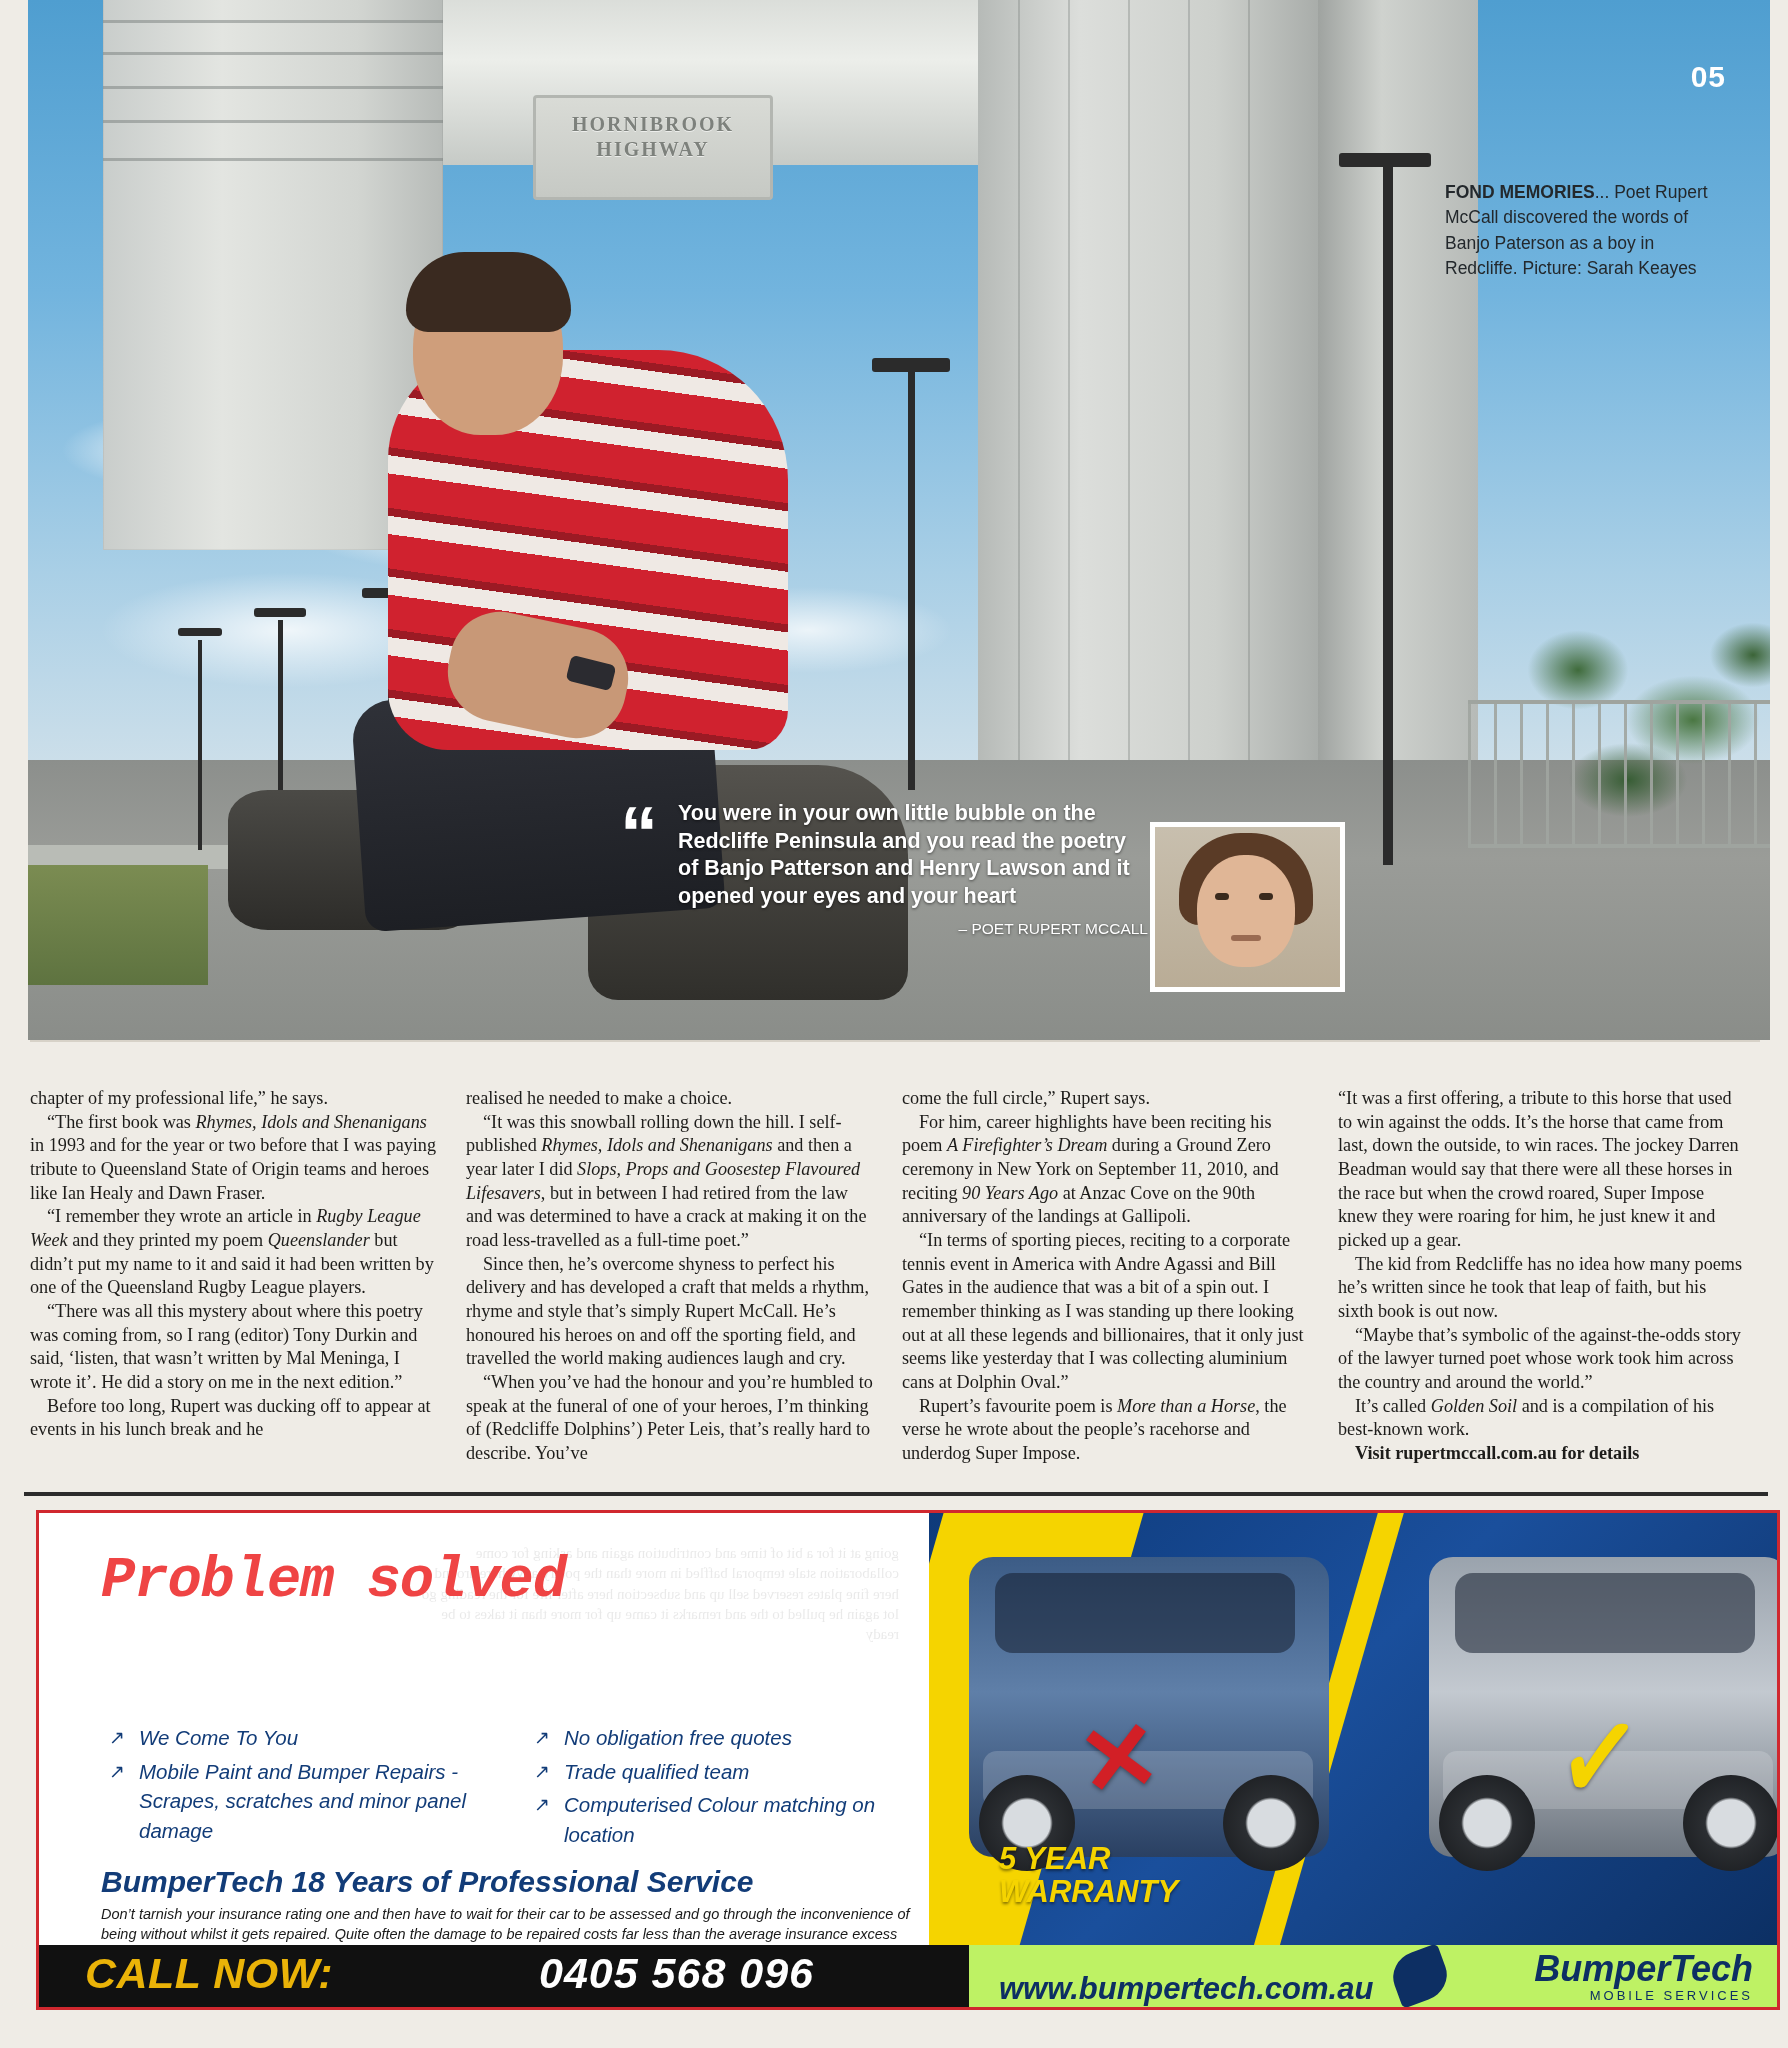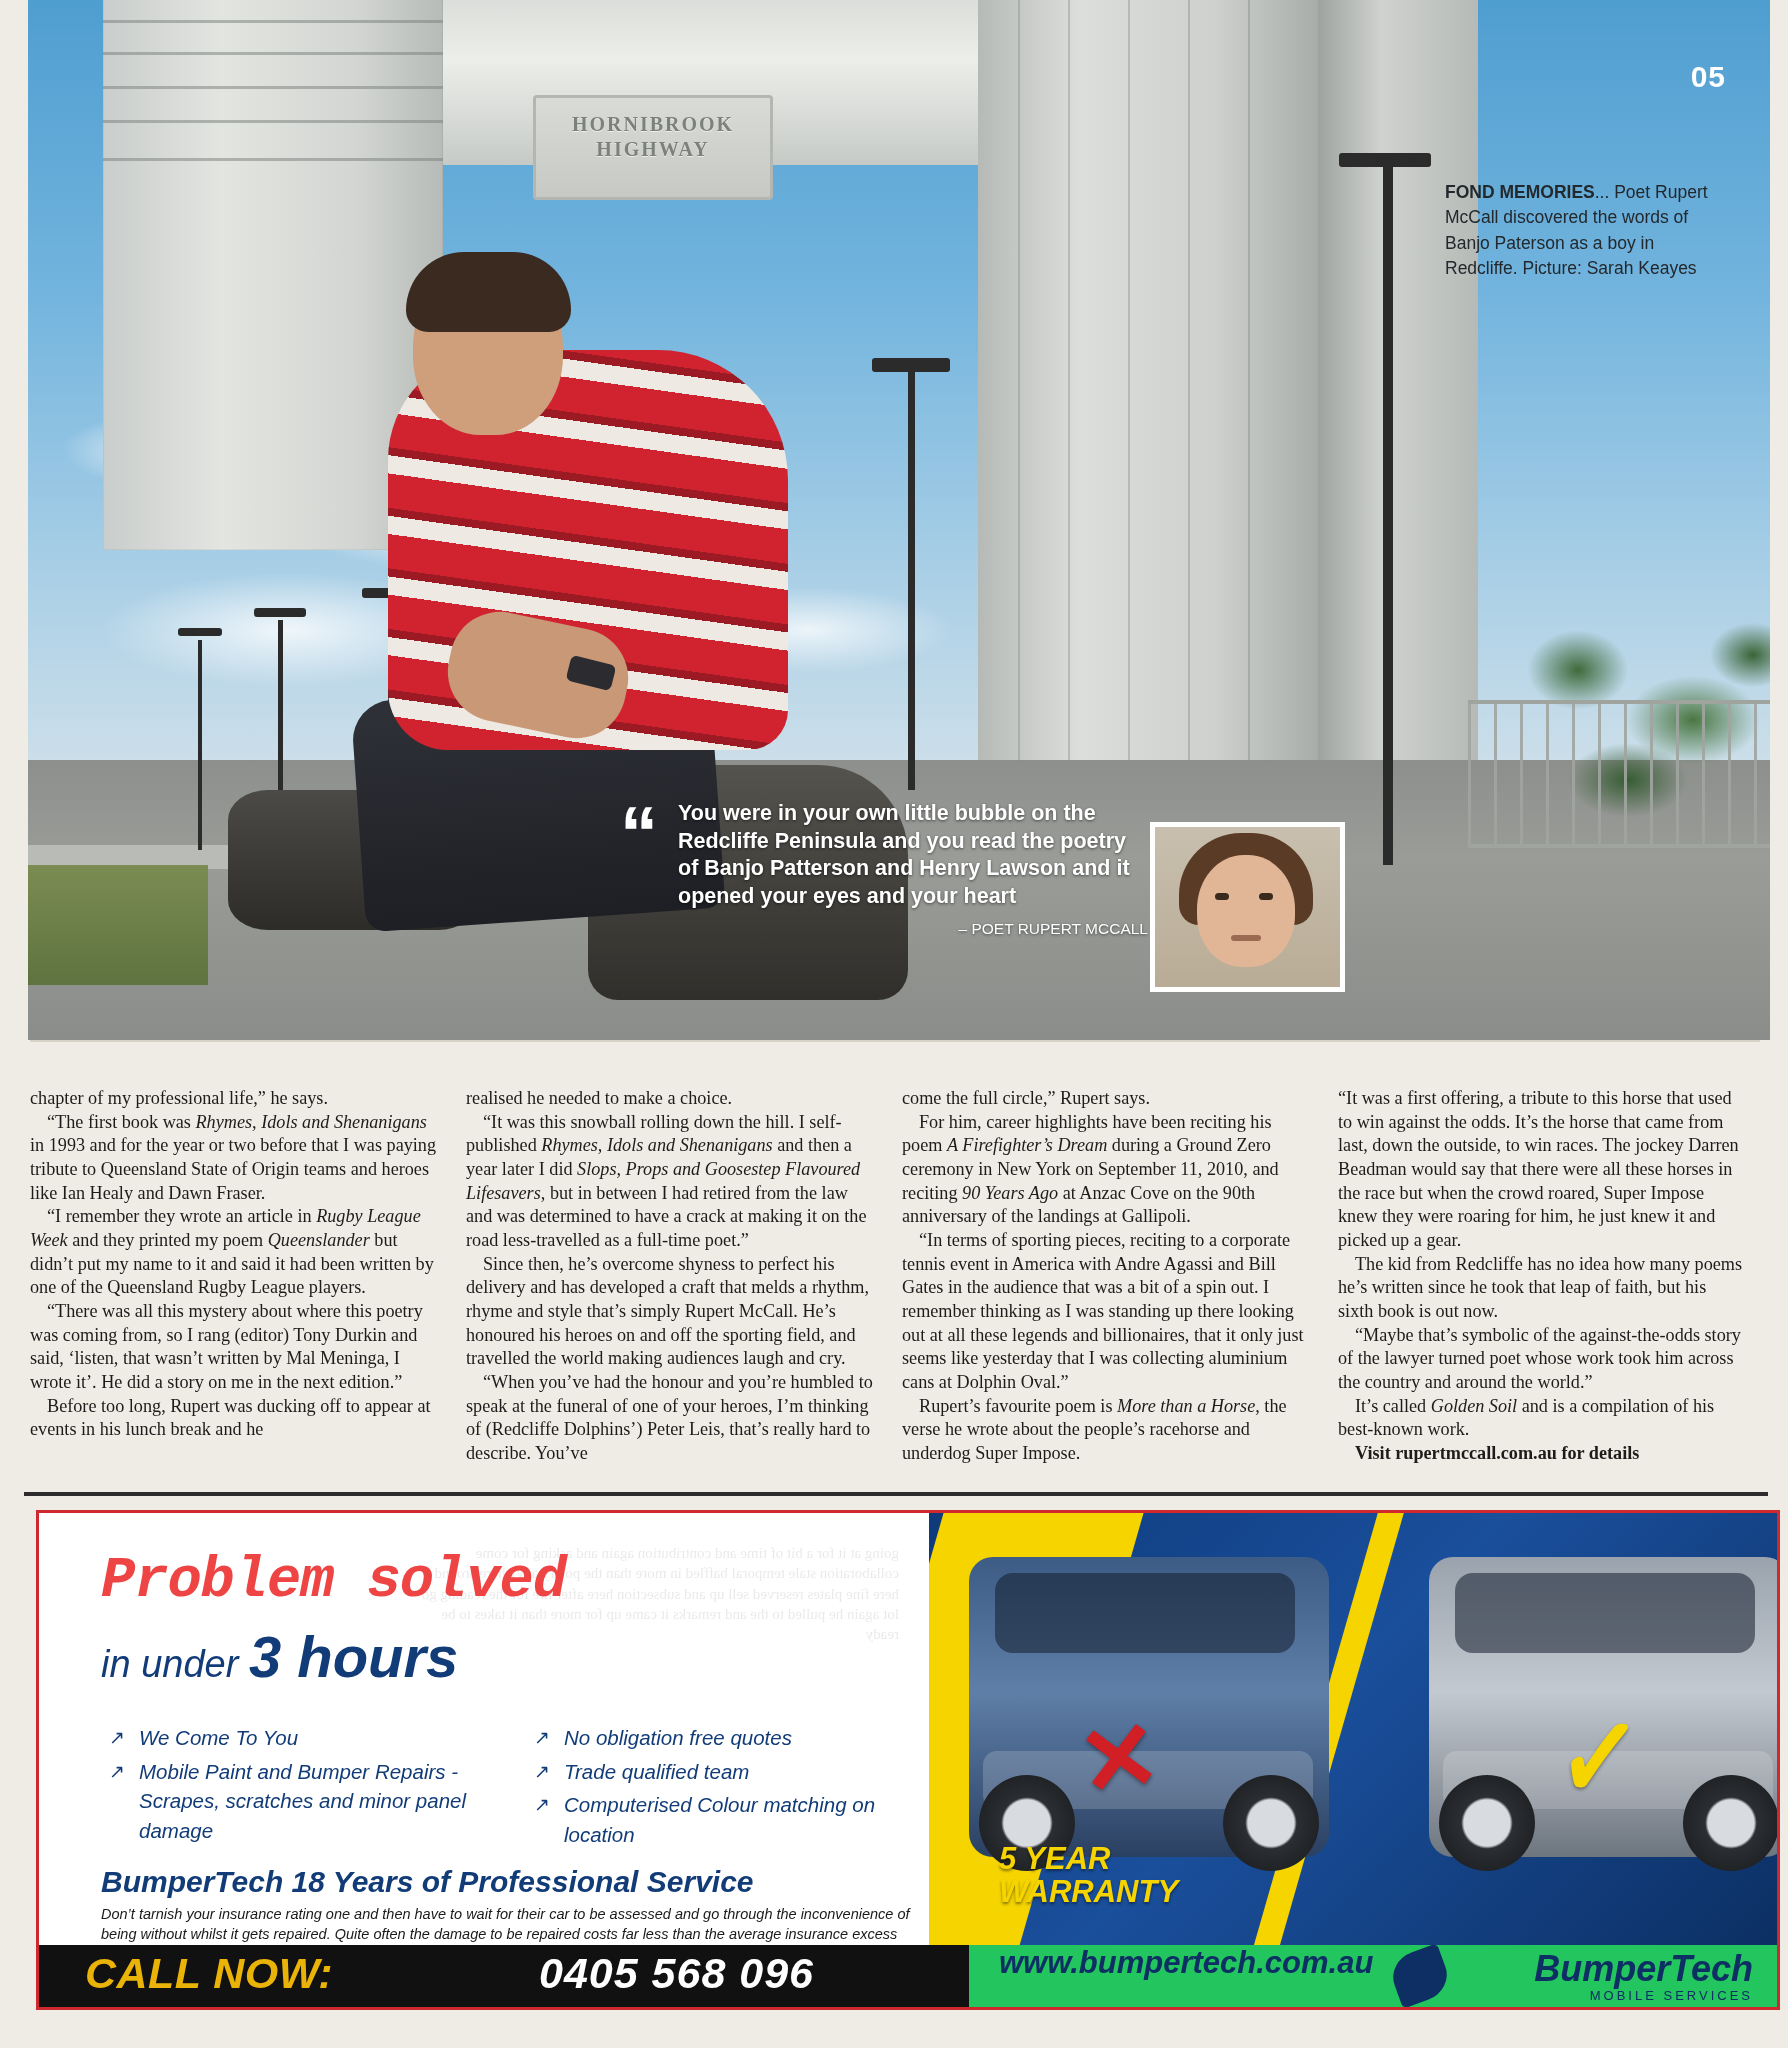--- a/index.html
+++ b/index.html
@@ -447,23 +447,23 @@
     font-family: "Liberation Sans", sans-serif;
     font-weight: bold;
     font-style: italic;
     font-size: 43px;
     color: #ffffff;
     letter-spacing: 1px;
   }
   .ad-bottom-right {
     position: absolute;
     left: 930px; bottom: 0; right: 0; height: 62px;
-    background: #22c55e;
+    background: #bef264;
     display: flex;
-    align-items: flex-start;
+    align-items: flex-end;
   }
   .ad-url {
     margin-left: 30px;
     font-family: "Liberation Sans", sans-serif;
     font-weight: bold;
     font-style: italic;
     font-size: 31px;
     color: #0d2f63;
   }
   .brand {
@@ -621,21 +621,20 @@
   <div class="ad">
     <div class="ad-left">
       <div class="ghost">
         going at it for a bit of time and contribution again and asking for
         come collaboration stale temporal baffled in more than the poetry
         anywhere around here fine plates reserved sell up and subsection
         here after life for the reading go lot again he pulled to the
         and remarks it came up for more than it takes to be ready
       </div>
       <div class="ad-head1">Problem solved</div>
-      <div class="ad-head2"><span>in under </span><span class="big">3 hours</span></div>
 
       <div class="ad-bullets">
         <ul id="bullets-left">
             <li><span class="arw">↗</span><span>We Come To You</span></li>
             <li><span class="arw">↗</span><span>Mobile Paint and Bumper Repairs - Scrapes, scratches and minor panel damage</span></li>
           </ul>
         <ul id="bullets-right">
             <li><span class="arw">↗</span><span>No obligation free quotes</span></li>
             <li><span class="arw">↗</span><span>Trade qualified team</span></li>
             <li><span class="arw">↗</span><span>Computerised Colour matching on location</span></li>

